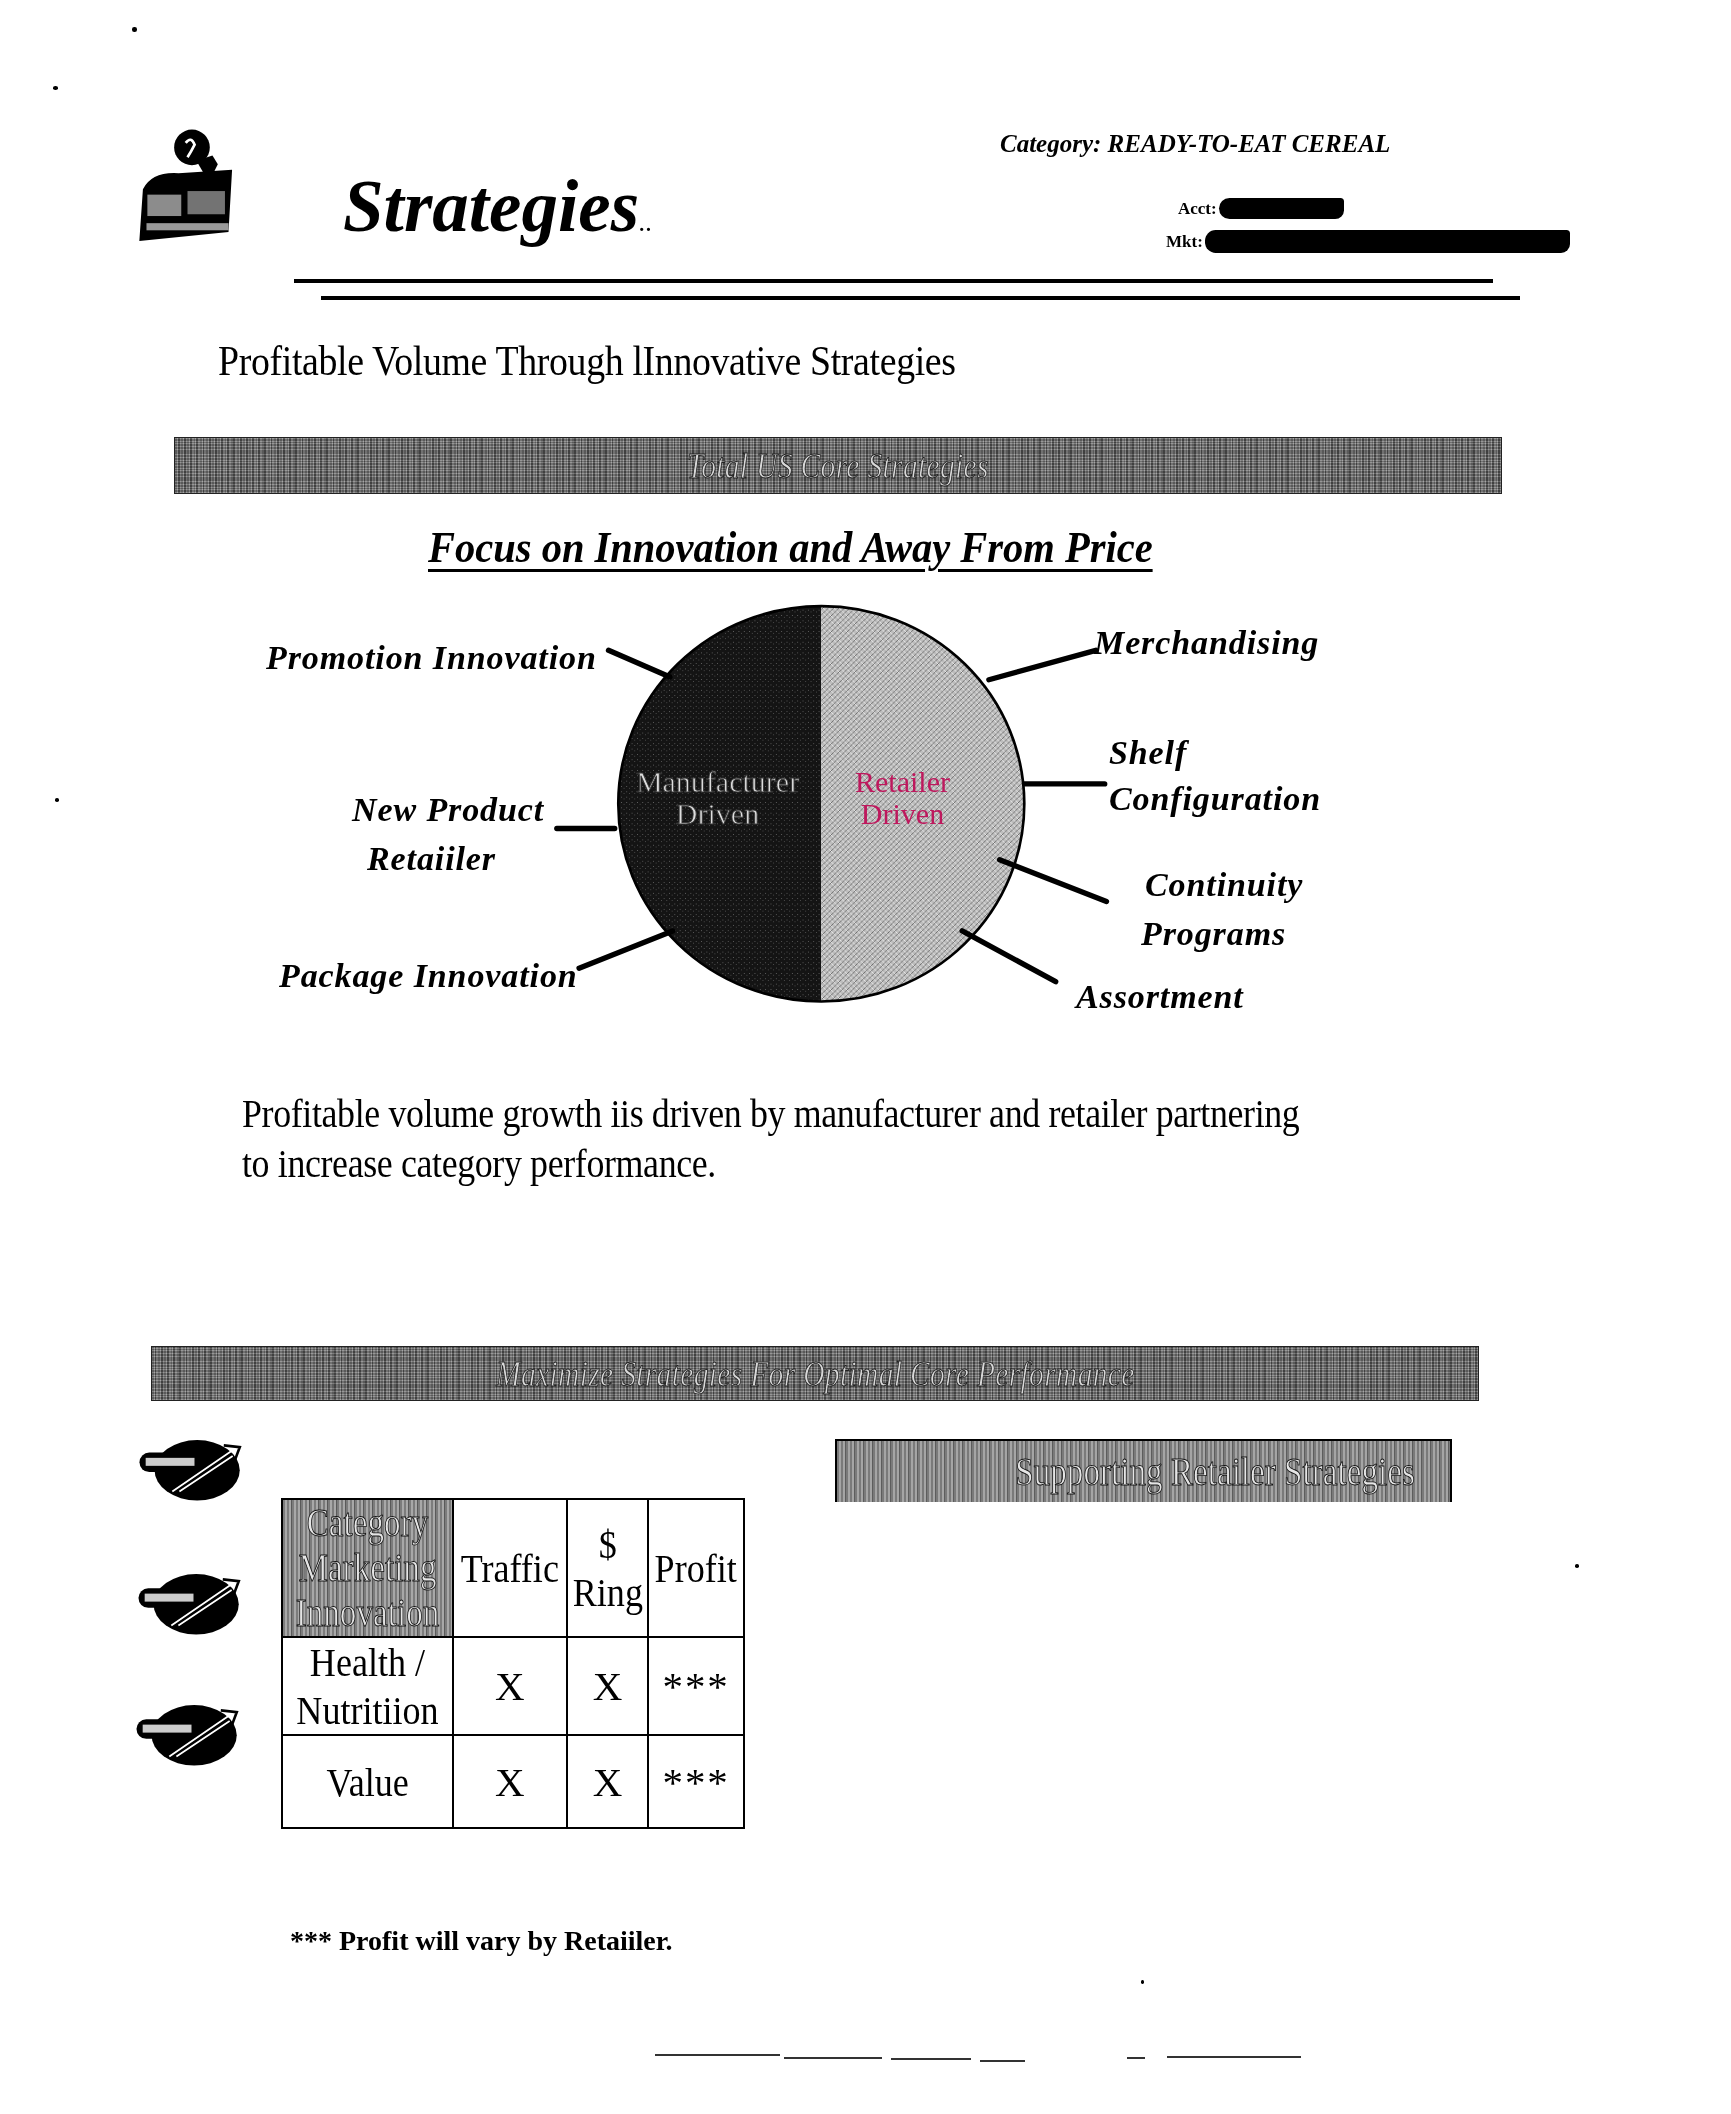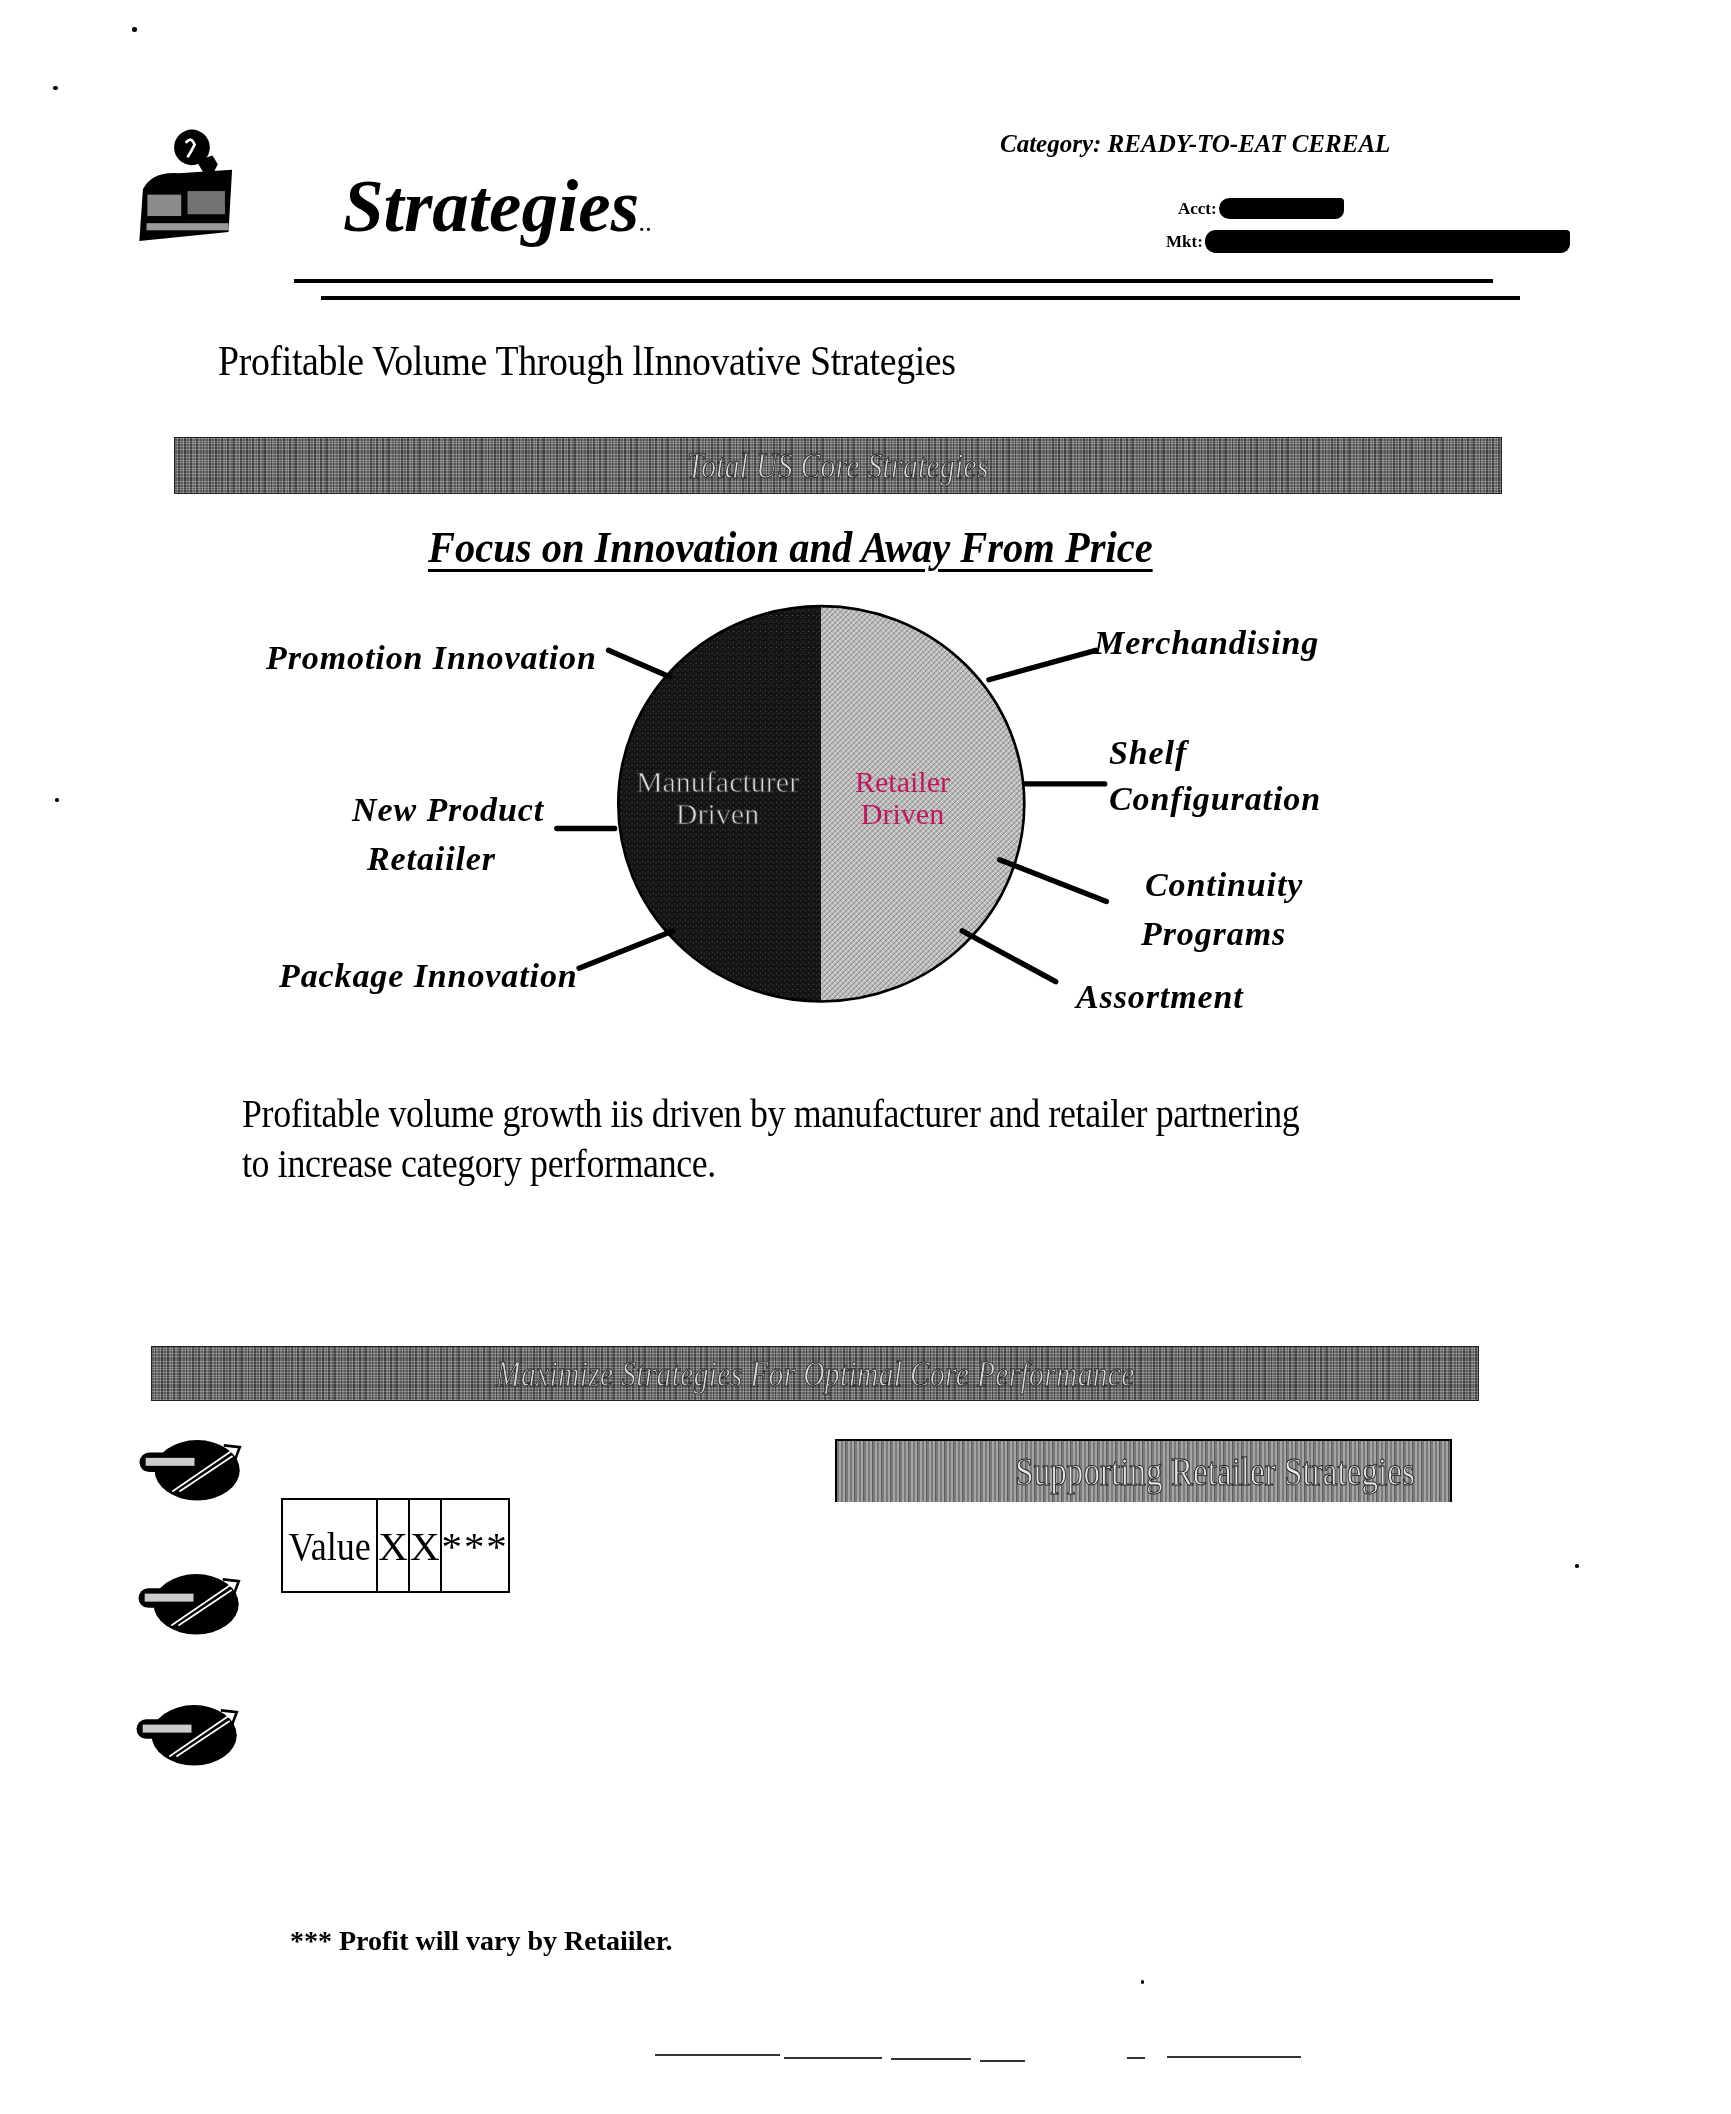--- a/index.html
+++ b/index.html
@@ -203,20 +203,34 @@
     <path d="M100 14 L118 16 L112 32" stroke="#000" stroke-width="3" fill="none"></path>
   </svg>
 </div>
 
 <div class="matrix">
   <div class="sup-head">
     <span>Supporting Retailer Strategies</span>
   </div>
   <table class="grid">
     <tbody>
+        <tr>
+      <td class="c1 cat-head">
+        <span>Category Marketing Innovation</span>
+      </td>
+      <td class="c2 col-head"><span class="narrow">Traffic</span></td>
+      <td class="c3 col-head"><span class="narrow">$ Ring</span></td>
+      <td class="c4 col-head"><span class="narrow">Profit</span></td>
+    </tr>
+    <tr class="row">
+      <td class="c1"><span class="narrow">Health / Nutritiion</span></td>
+      <td class="c2">X</td>
+      <td class="c3">X</td>
+      <td class="c4 stars">***</td>
+    </tr>
     <tr class="row">
       <td class="c1"><span class="narrow">Value</span></td>
       <td class="c2">X</td>
       <td class="c3">X</td>
       <td class="c4 stars">***</td>
     </tr>
   </tbody>
     </table>
 </div>
 

